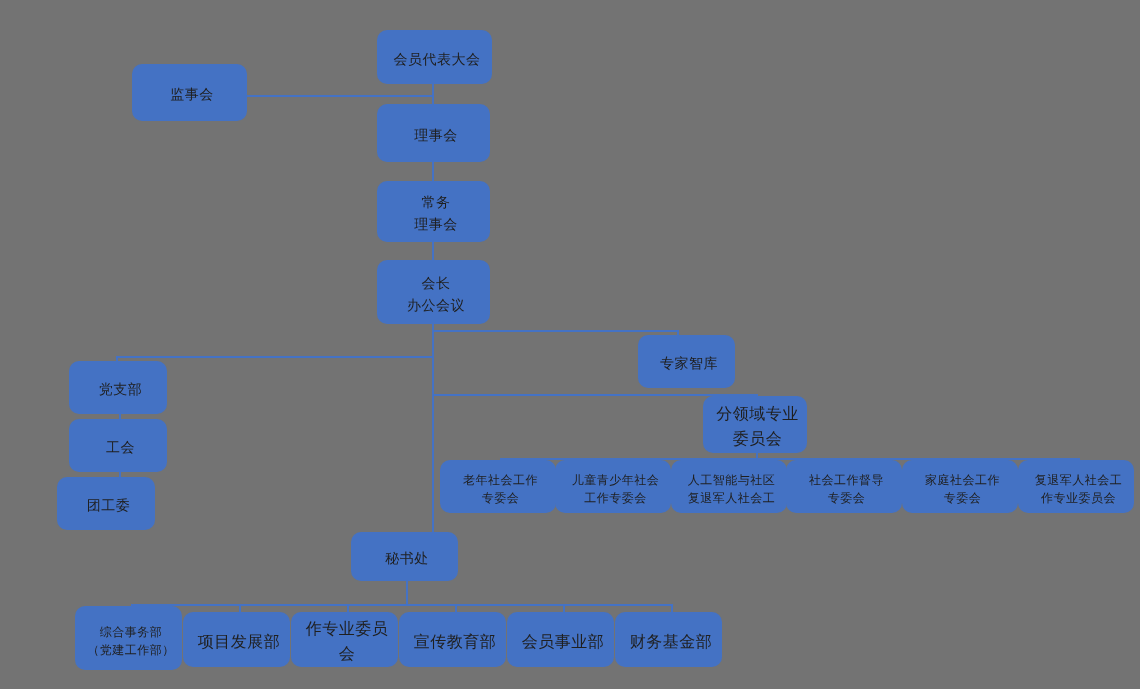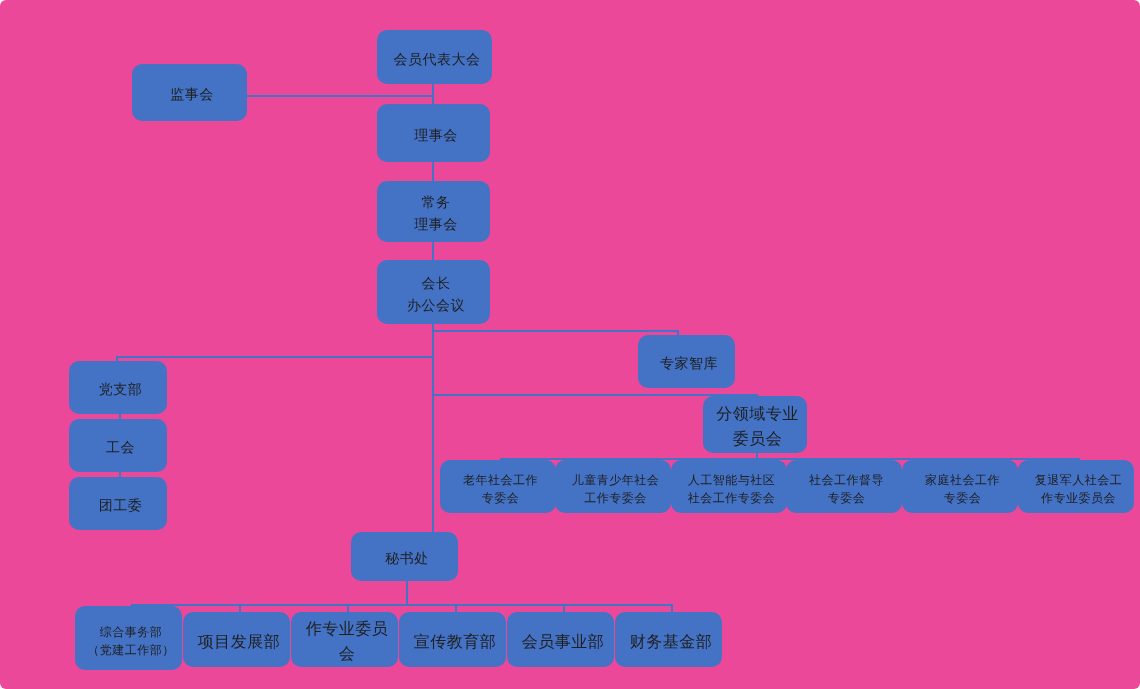--- a/index.html
+++ b/index.html
@@ -1,17 +1,17 @@
 <!DOCTYPE html>
 <html style="--accent: #4472C4; --node-fill: #F4F6FC; --text-color: #1f1f1f;"><head>
 <meta charset="utf-8">
 <style>
   html,body{margin:0;padding:0;background:#ffffff;}
   body{font-family:"Liberation Sans","DejaVu Sans",sans-serif;}
-  #canvas{position:relative;width:1140px;height:689px;background:#ec4899;overflow:hidden;border-radius:6px;}
+  #canvas{position:relative;width:1140px;height:689px;background:#737373;overflow:hidden;}
 
   
   .node{position:absolute;z-index:2;display:flex;align-items:center;justify-content:center;
         background:var(--node-fill,#F4F6FC);border:2px solid var(--accent,#4472C4);
         border-radius:8px;box-sizing:border-box;}
   .node::before{content:"";position:absolute;left:-9px;top:-9px;right:-4px;bottom:-4px;
         background:var(--accent,#4472C4);border-radius:10px;z-index:-1;}
   .node-label{white-space:pre-line;text-align:center;color:var(--text-color,#1f1f1f);
         line-height:1.55;letter-spacing:.5px;}
   .fs14{font-size:14px;}
@@ -93,40 +93,40 @@
   </div>
 
   <div class="node" style="left:76px;top:368px;width:89px;height:44px;">
     <span class="node-label fs14">党支部</span>
   </div>
 
   <div class="node" style="left:76px;top:426px;width:89px;height:44px;">
     <span class="node-label fs14">工会</span>
   </div>
 
-  <div class="node" style="left:76px;top:484px;width:89px;height:44px;">
+  <div class="node" style="left:64px;top:484px;width:89px;height:44px;">
     <span class="node-label fs14">团工委</span>
   </div>
 
   <div class="node" style="left:710px;top:403px;width:95px;height:48px;">
     <span class="node-label fs13">分领域专业
 委员会</span>
   </div>
 
   <div class="node" style="left:447px;top:467px;width:107px;height:44px;">
     <span class="node-label fs12">老年社会工作
 专委会</span>
   </div>
   <div class="node" style="left:562px;top:467px;width:107px;height:44px;">
     <span class="node-label fs12">儿童青少年社会
 工作专委会</span>
   </div>
   <div class="node" style="left:678px;top:467px;width:107px;height:44px;">
     <span class="node-label fs12">人工智能与社区
-社会工作专委会</span>
+复退军人社会工</span>
   </div>
   <div class="node" style="left:793px;top:467px;width:107px;height:44px;">
     <span class="node-label fs12">社会工作督导
 专委会</span>
   </div>
   <div class="node" style="left:909px;top:467px;width:107px;height:44px;">
     <span class="node-label fs12">家庭社会工作
 专委会</span>
   </div>
   <div class="node" style="left:1025px;top:467px;width:107px;height:44px;">

